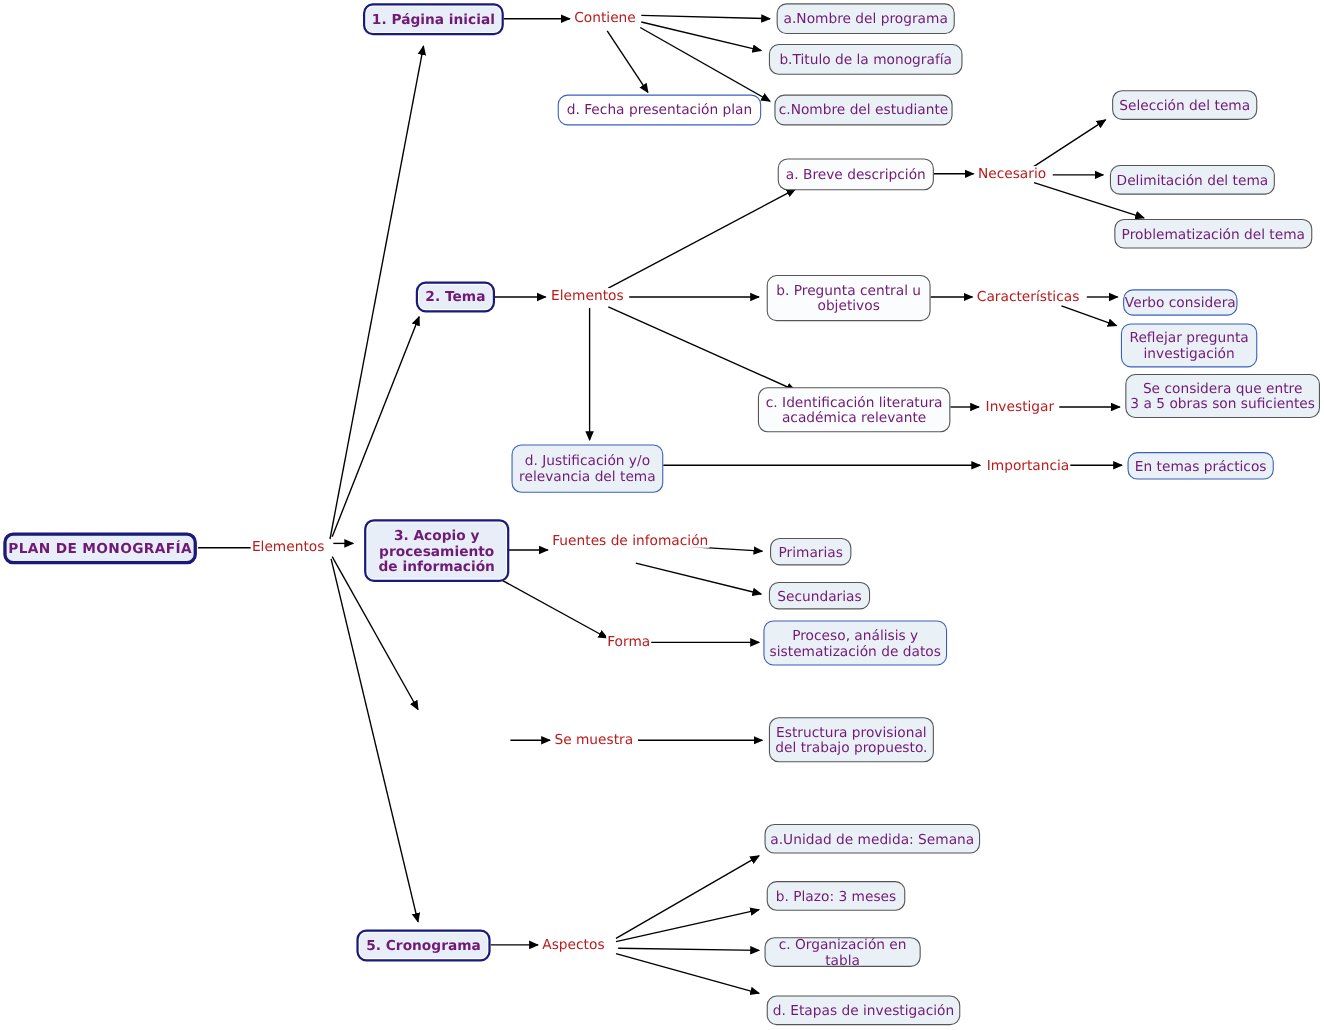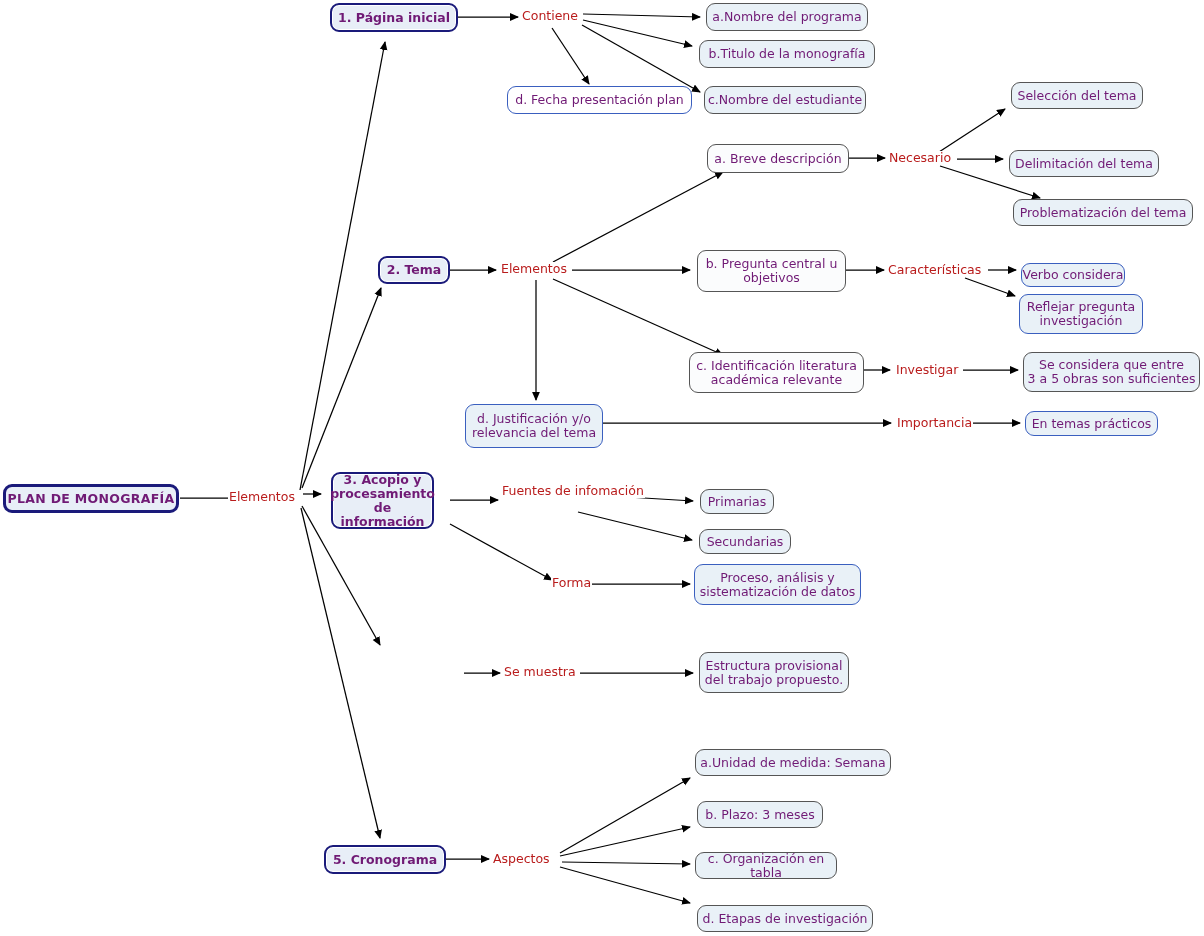--- a/index.html
+++ b/index.html
@@ -214,35 +214,35 @@
   <div class="node blue" style="left:1019px; top:294px; width:124px; height:40px;">
     <span>Reflejar pregunta
 investigación</span>
   </div>
 
   <div class="node graywhite" style="left:689px; top:352px; width:175px; height:41px;">
     <span>c. Identificación literatura
 académica relevante</span>
   </div>
   <div class="linklabel" style="left:895px; top:363px;">Investigar</div>
-  <div class="node gray" style="left:1023px; top:352px; width:177px; height:40px;">
+  <div class="node gray" style="left:1023px; top:340px; width:177px; height:40px;">
     <span>Se considera que entre
 3 a 5 obras son suficientes</span>
   </div>
 
   <div class="node blue" style="left:465px; top:404px; width:138px; height:44px;">
     <span>d. Justificación y/o
 relevancia del tema</span>
   </div>
   <div class="linklabel" style="left:896px; top:416px;">Importancia</div>
   <div class="node blue" style="left:1025px; top:411px; width:133px; height:25px;">
     <span>En temas prácticos</span>
   </div>
 
-  <div class="node main" style="left:331px; top:472px; width:103px; height:57px;">
+  <div class="node main" style="left:331px; top:472px; width:132px; height:57px;">
     <span>3. Acopio y
 procesamiento
 de información</span>
   </div>
   <div class="linklabel two" style="left:501px; top:484px; text-align:left;">Fuentes de
 infomación</div>
   <div class="linklabel" style="left:551px; top:576px;">Forma</div>
 
   <div class="node gray" style="left:700px; top:489px; width:74px; height:25px;">
     <span>Primarias</span>

